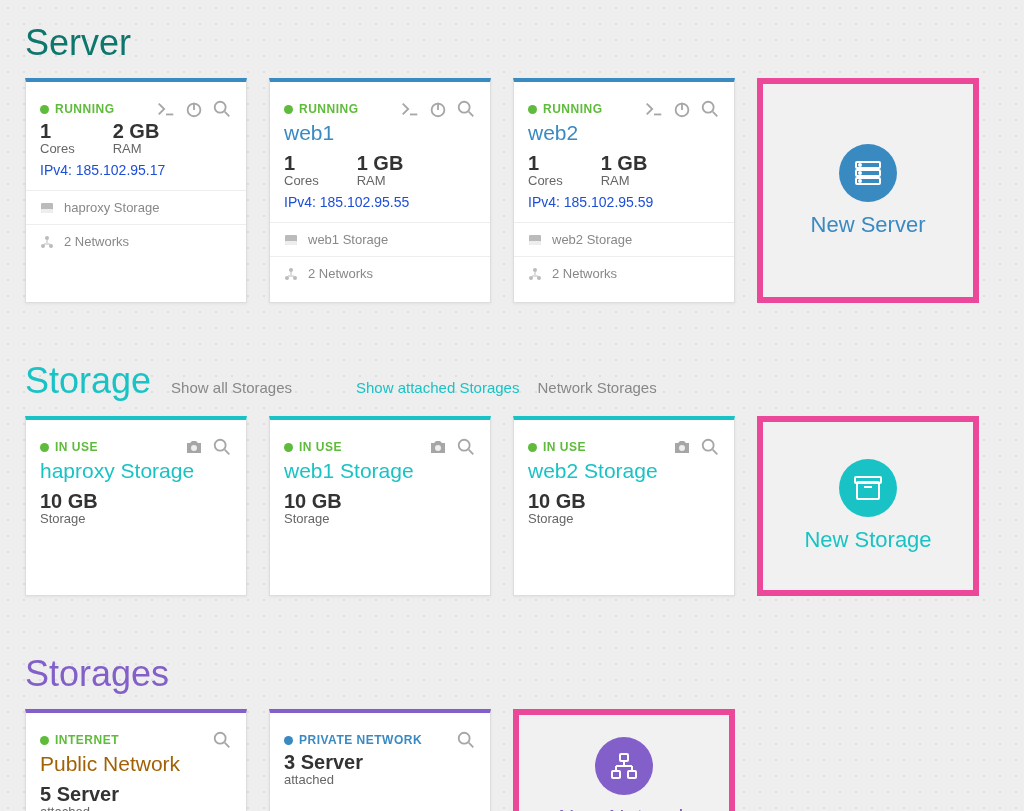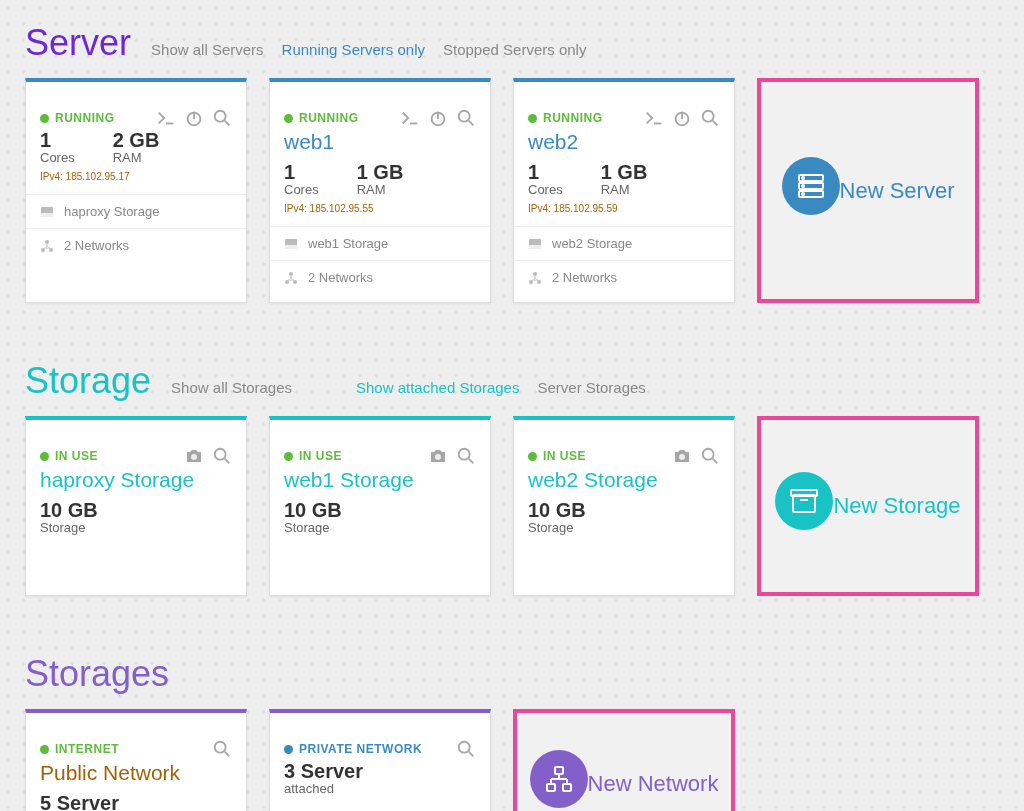--- a/index.html
+++ b/index.html
@@ -9,40 +9,40 @@
     width: 1024px;
     font-family: "Helvetica Neue", Arial, sans-serif;
     background: #eeeeee;
     background-image: radial-gradient(#dedede 1px, transparent 1px);
     background-size: 16px 16px;
     color: #555;
   }
   .section { margin-bottom: 35px; }
   .sec-head { display:flex; align-items:baseline; gap:20px; padding-top:22px; margin-bottom:14px; }
   h2.title { font-size: 36px; font-weight: 300; margin:0; }
-  .title.server  { color:#6d28d9; }
+  .title.server  { color:#0f766e; }
   .title.storage { color:#19c3c5; }
   .title.network { color:#8360c9; }
   .filters { display:flex; gap:18px; font-size:15px; color:#888; }
   .filters .filt { cursor:pointer; }
   .filters .filt.active.server  { color:#3a8ac2; font-weight:500; }
   .filters .filt.active.storage { color:#19c3c5; font-weight:500;margin-left:46px; }
 
   .row { display:flex; gap:22px; }
 
   .card {
     width:222px; background:#fff; border:1px solid #ddd;
     box-shadow: 0 1px 3px rgba(0,0,0,.06);
     display:flex; flex-direction:column;
   }
   .card.server  { border-top:4px solid #3a8ac2; }
   .card.storage { border-top:4px solid #19c3c5; min-height:170px; }
   .card.network { border-top:4px solid #8360c9; min-height:150px; }
 
-  .card .body { padding:26px 14px 12px; }
+  .card .body { padding:17px 14px 12px; }
   .card .hdr { display:flex; align-items:center; justify-content:space-between; margin-bottom:2px;}
   .badge { font-size:12px; font-weight:700; letter-spacing:.5px; display:flex; align-items:center; gap:6px; }
   .badge .dot { width:9px; height:9px; border-radius:50%; }
   .badge.green { color:#5fbb3b; }
   .badge.green .dot{ background:#5fbb3b; }
   .badge.blue  { color:#3a8ac2; }
   .badge.blue  .dot{ background:#3a8ac2; }
 
   .icons { display:flex; gap:8px; align-items:center; }
   .icons .ic { width:20px; height:20px; display:flex; align-items:center; justify-content:center; cursor:pointer; color:#a6a6a6; }
@@ -51,29 +51,29 @@
 
   .name { font-size:21px; font-weight:400; margin:0 0 8px; }
   .name.server  { color:#3a8ac2; }
   .name.storage { color:#19c3c5; }
   .name.network { color:#a16207; }
 
   .stats { display:flex; gap:38px; margin-bottom:6px;}
   .stat .val { font-size:20px; font-weight:600; color:#333; line-height:1;}
   .stat .lbl { font-size:13px; color:#666; }
 
-  .ip { font-size:10px; color:#a16207; margin-top:4px;}
+  .ip { font-size:14px; color:#1d4ed8; margin-top:4px;}
 
   .foot { border-top:1px solid #eee; padding:9px 14px; font-size:13px; color:#888; display:flex; align-items:center; gap:10px;}
   .foot .ficon { color:#bbb; display:inline-flex;}
   .foot .ficon svg{ width:14px;height:14px; fill:#bbb;}
 
   .newcard {
-    width:222px; background:#f1f1f1; border:4px solid #ec4899;
-    display:flex; flex-direction:row; align-items:center; justify-content:center;
+    width:222px; background:#f1f1f1; border:6px solid #ec4899;
+    display:flex; flex-direction:column; align-items:center; justify-content:center;
     cursor:pointer;
   }
   .newcard.server  { height:225px; }
   .newcard.storage { height:180px; }
   .newcard.network { height:150px; }
   .newcard .circ { width:58px;height:58px;border-radius:50%; display:flex;align-items:center;justify-content:center; margin-bottom:10px;}
   .newcard.server  .circ{ background:#3a8ac2;} 
   .newcard.storage .circ{ background:#19c3c5;}
   .newcard.network .circ{ background:#8360c9;}
   .newcard .circ svg{ width:30px;height:30px; stroke:#fff; fill:none; stroke-width:2;}
@@ -81,25 +81,20 @@
   .newcard.server  .txt{ color:#3a8ac2;}
   .newcard.storage .txt{ color:#19c3c5;}
   .newcard.network .txt{ color:#8360c9;}
 </style>
 </head>
 <body>
 
 <div class="section">
   <div class="sec-head">
     <h2 class="title server">Server</h2>
-    <div class="filters">
-      <span class="filt">Show all Servers</span>
-      <span class="filt active server">Running Servers only</span>
-      <span class="filt">Stopped Servers only</span>
-    </div>
   </div>
   <div class="row" id="server-row">
   <div class="card server">
     <div class="body">
       <div class="hdr">
         <span class="badge green">
               <span class="dot"></span>
               <span>RUNNING</span>
             </span>
         <span class="icons">
@@ -269,21 +264,21 @@
   </div>
     </div>
 </div>
 
 <div class="section">
   <div class="sec-head">
     <h2 class="title storage">Storage</h2>
     <div class="filters">
       <span class="filt">Show all Storages</span>
       <span class="filt active storage">Show attached Storages</span>
-      <span class="filt">Server Storages</span>
+      <span class="filt">Network Storages</span>
     </div>
   </div>
   <div class="row" id="storage-row">
   <div class="card storage">
     <div class="body">
       <div class="hdr">
         <span class="badge green">
               <span class="dot"></span>
               <span>IN USE</span>
             </span>

